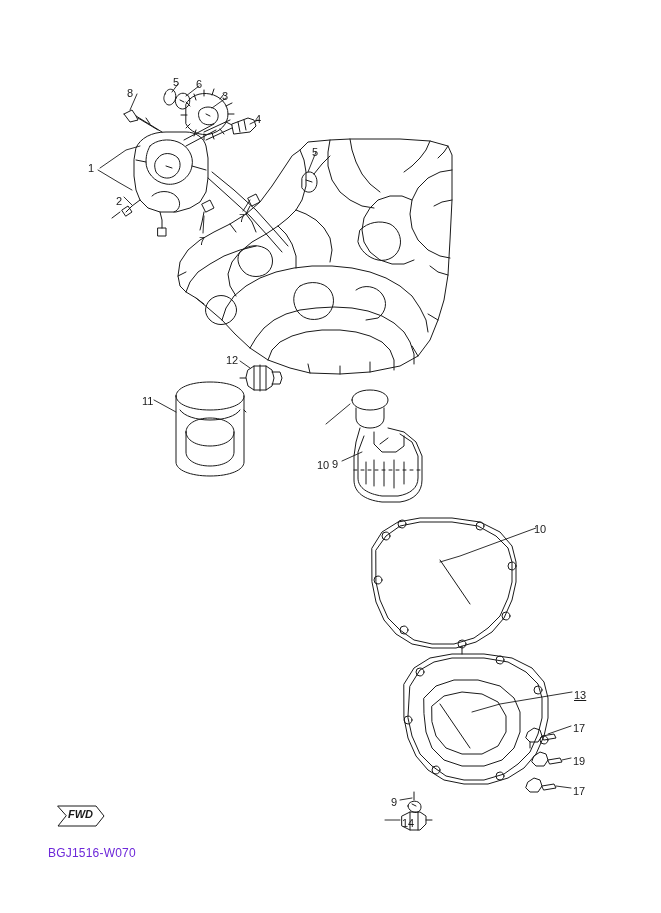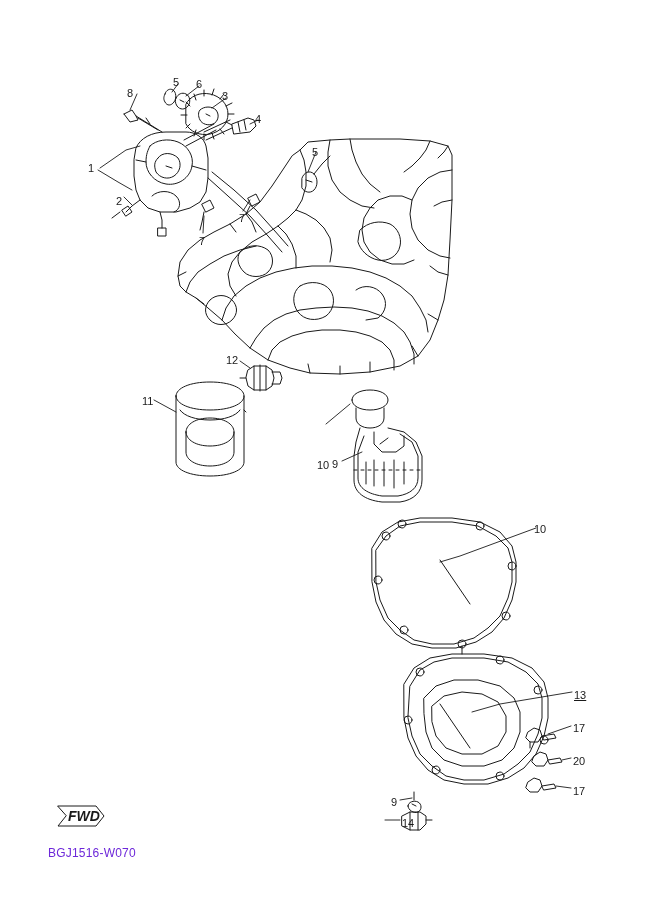--- a/index.html
+++ b/index.html
@@ -44,21 +44,21 @@
     position: absolute;
     left: 56px;
     top: 800px;
     width: 48px;
     height: 30px;
   }
   #fwd-badge .fwd-text {
     position: absolute;
     left: 12px;
     top: 8px;
-    font-size: 14px;
+    font-size: 11px;
     font-weight: bold;
     font-style: italic;
     color: #1a1a1a;
   }
 </style>
 </head>
 <body>
 
 <div id="page">
 
@@ -326,16 +326,16 @@
       <div class="callout" style="left: 312px; top: 147px;">5</div>
       <div class="callout" style="left: 332px; top: 459px;">9</div>
       <div class="callout" style="left: 317px; top: 420px; margin-top: 40px;">10</div>
       <div class="callout" style="left: 142px; top: 396px;">11</div>
       <div class="callout" style="left: 226px; top: 355px;">12</div>
       <div class="callout" style="left: 574px; top: 690px; text-decoration: underline;">13</div>
       <div class="callout" style="left: 369px; top: 818px; margin-left: 33px;">14</div>
       <div class="callout" style="left: 391px; top: 797px;">9</div>
       <div class="callout" style="left: 534px; top: 524px;">10</div>
       <div class="callout" style="left: 573px; top: 723px;">17</div>
-      <div class="callout" style="left: 573px; top: 756px;">20</div>
+      <div class="callout" style="left: 573px; top: 756px;">19</div>
       <div class="callout" style="left: 573px; top: 786px;">17</div>
     </div>
 </div>
 
 </body></html>

